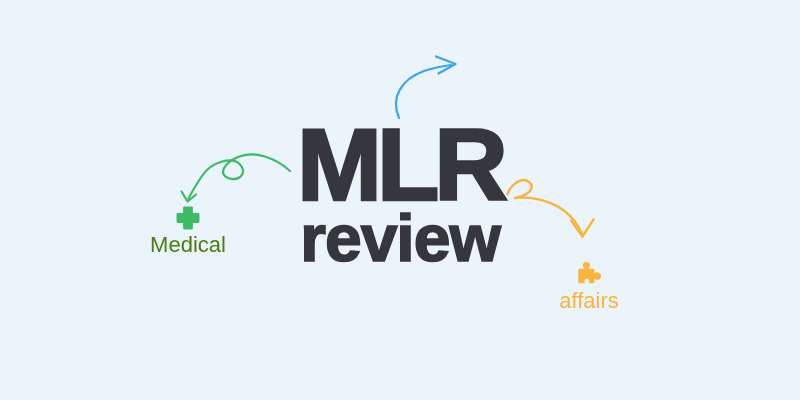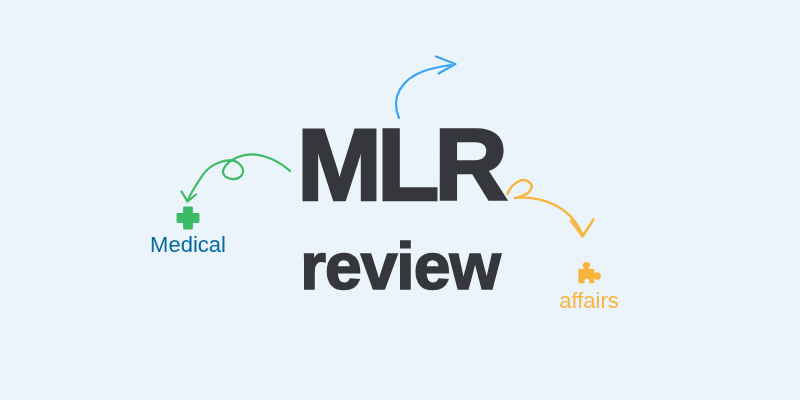--- a/index.html
+++ b/index.html
@@ -23,34 +23,33 @@
   .title-main{
     top:114px;
     font-size:102px;
     letter-spacing:-5px;
     -webkit-text-stroke:2.6px #35373C;
   }
   .title-sub{
     top:205px;
     font-size:66px;
     letter-spacing:-1px;
-    margin-top:28px;
     -webkit-text-stroke:1.7px #35373C;
   }
 
   .branch{
     position:absolute;
     display:flex;flex-direction:column;align-items:center;
     text-align:center;
     font-size:22px;font-weight:400;line-height:24px;
   }
   .branch .icon{display:block;margin-bottom:3px;}
 
   .branch-legal{left:440px;top:29px;width:100px;color:#3BA6EF;}
-  .branch-medical{left:128px;top:206px;width:120px;color:#0369a1;}
+  .branch-medical{left:128px;top:206px;width:120px;color:#4d7c0f;}
   .branch-regulatory{left:519px;top:254px;width:140px;color:#F9B43E;}
 </style>
 </head>
 <body>
 
 <div class="canvas">
 
   <svg class="arrows" viewBox="0 0 800 400" fill="none" stroke-linecap="round" stroke-linejoin="round">
 
     <g stroke="#3BA6EF" stroke-width="2.2">

